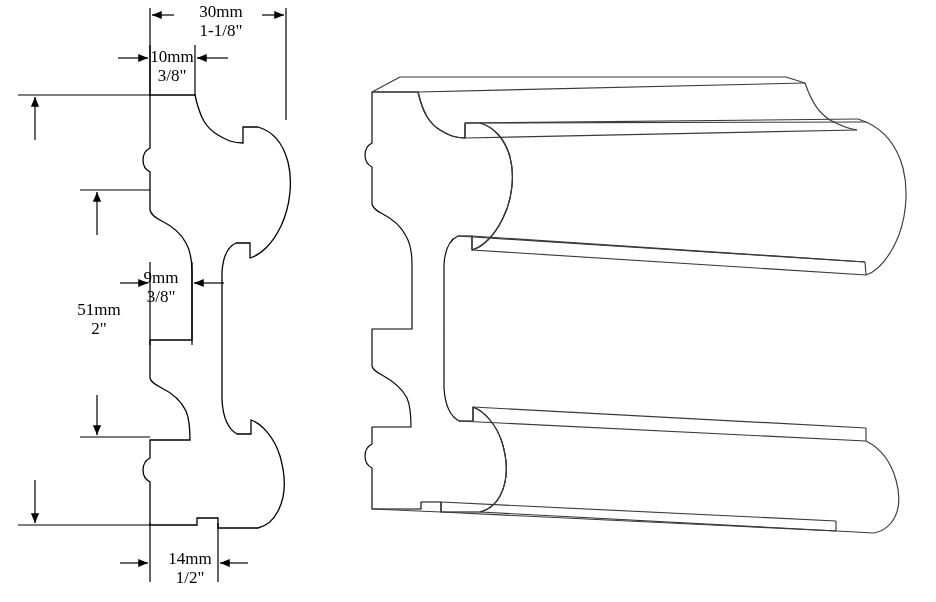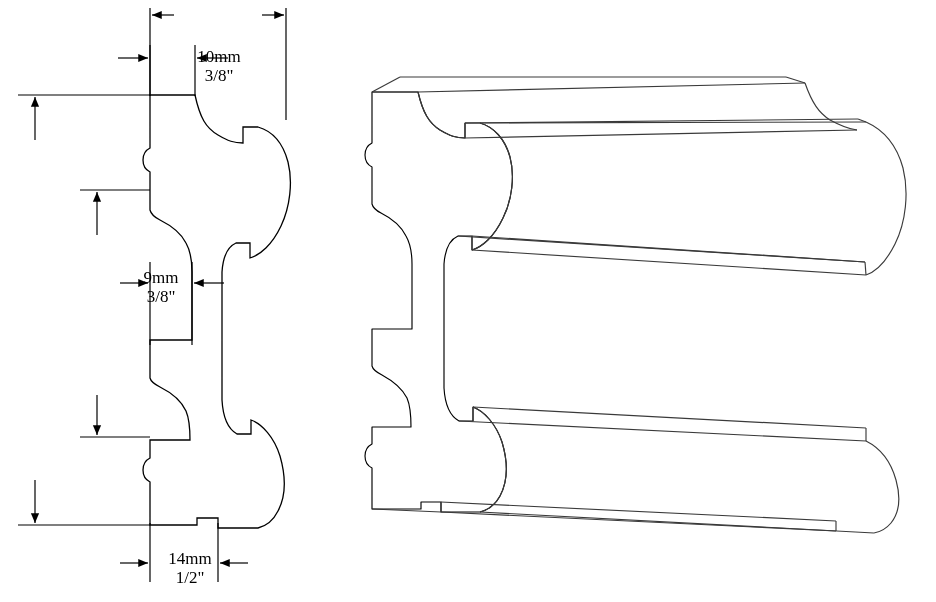--- a/index.html
+++ b/index.html
@@ -32,21 +32,21 @@
     color: #000000;
     text-align: center;
     white-space: nowrap;
     user-select: none;
   }
   .dim-text .l1 { display: block; }
   .dim-text .l2 { display: block; }
 
   
   #txt-width-30  { left: 176px; top: 2px;   width: 90px; }
-  #txt-width-10  { left: 146px; top: 47px;  width: 52px; margin-left: 47px; }
+  #txt-width-10  { left: 146px; top: 47px;  width: 52px; }
   #txt-height-91 { left: 0px;   top: 300px; width: 66px; }
   #txt-height-51 { left: 68px;  top: 300px; width: 62px; }
   #txt-width-9   { left: 136px; top: 268px; width: 50px; }
   #txt-width-14  { left: 150px; top: 549px; width: 80px; }
 </style>
 </head>
 <body>
 
 <div id="drawing-root">
 
@@ -225,27 +225,35 @@
 
       <line x1="480" y1="512" x2="874" y2="533"></line>
       <line x1="441" y1="512" x2="441" y2="502"></line>
       <line x1="441" y1="502" x2="836" y2="521"></line>
       <line x1="441" y1="512" x2="836" y2="531"></line>
       <line x1="836" y1="521" x2="836" y2="531"></line>
       <line x1="372" y1="509" x2="441" y2="512"></line>
     </g>
   </svg>
 
+  <div class="dim-text" id="txt-width-30">
+    <span class="l1">30mm</span>
+    <span class="l2">1-1/8"</span>
+  </div>
 
   <div class="dim-text" id="txt-width-10">
     <span class="l1">10mm</span>
     <span class="l2">3/8"</span>
   </div>
 
 
+  <div class="dim-text" id="txt-height-51">
+    <span class="l1">51mm</span>
+    <span class="l2">2"</span>
+  </div>
 
   <div class="dim-text" id="txt-width-9">
     <span class="l1">9mm</span>
     <span class="l2">3/8"</span>
   </div>
 
   <div class="dim-text" id="txt-width-14">
     <span class="l1">14mm</span>
     <span class="l2">1/2"</span>
   </div>

